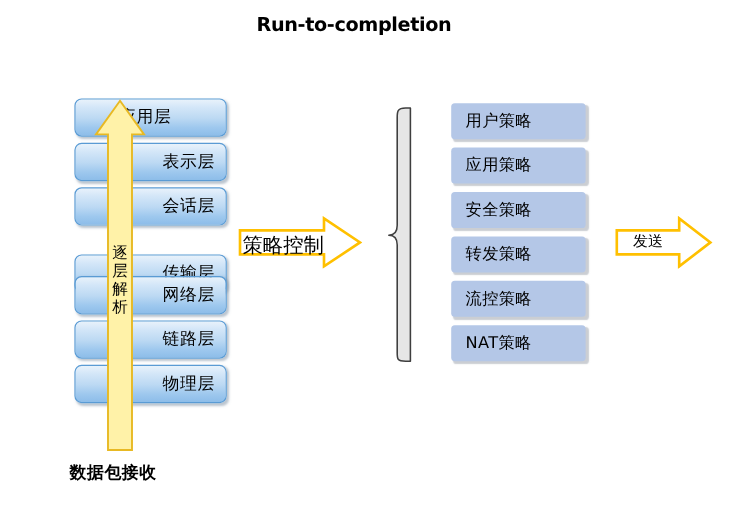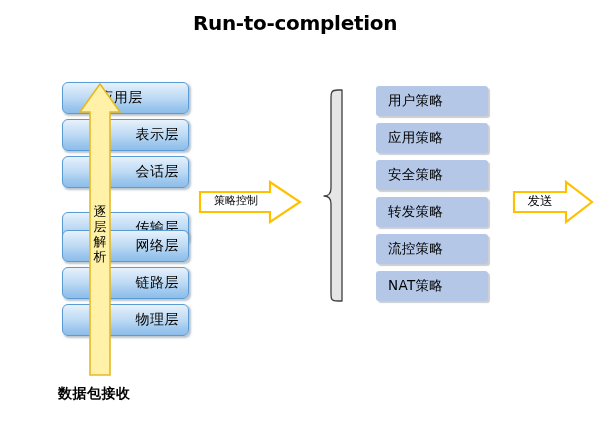--- a/index.html
+++ b/index.html
@@ -31,21 +31,21 @@
     width: 240px;
     text-align: center;
     line-height: 1.18;
   }
   .title-line1 {
     font-size: 15px;
     font-weight: bold;
     letter-spacing: 0.5px;
   }
   .title-line2 {
-    font-size: 20px;
+    font-size: 16px;
     font-weight: bold;
     letter-spacing: -0.3px;
   }
 
   
   .layer-stack {
     position: absolute;
     left: 62px;
     top: 82px;
     width: 129px;
@@ -118,21 +118,21 @@
     width: 104px;
     height: 44px;
   }
   .mid-arrow svg { display: block; }
   .mid-arrow-text {
     position: absolute;
     left: 4px;
     top: 13px;
     width: 68px;
     text-align: center;
-    font-size: 11px;
+    font-size: 17px;
     color: #000;
     white-space: nowrap;
   }
 
   
   .brace {
     position: absolute;
     left: 322px;
     top: 88px;
     width: 22px;

